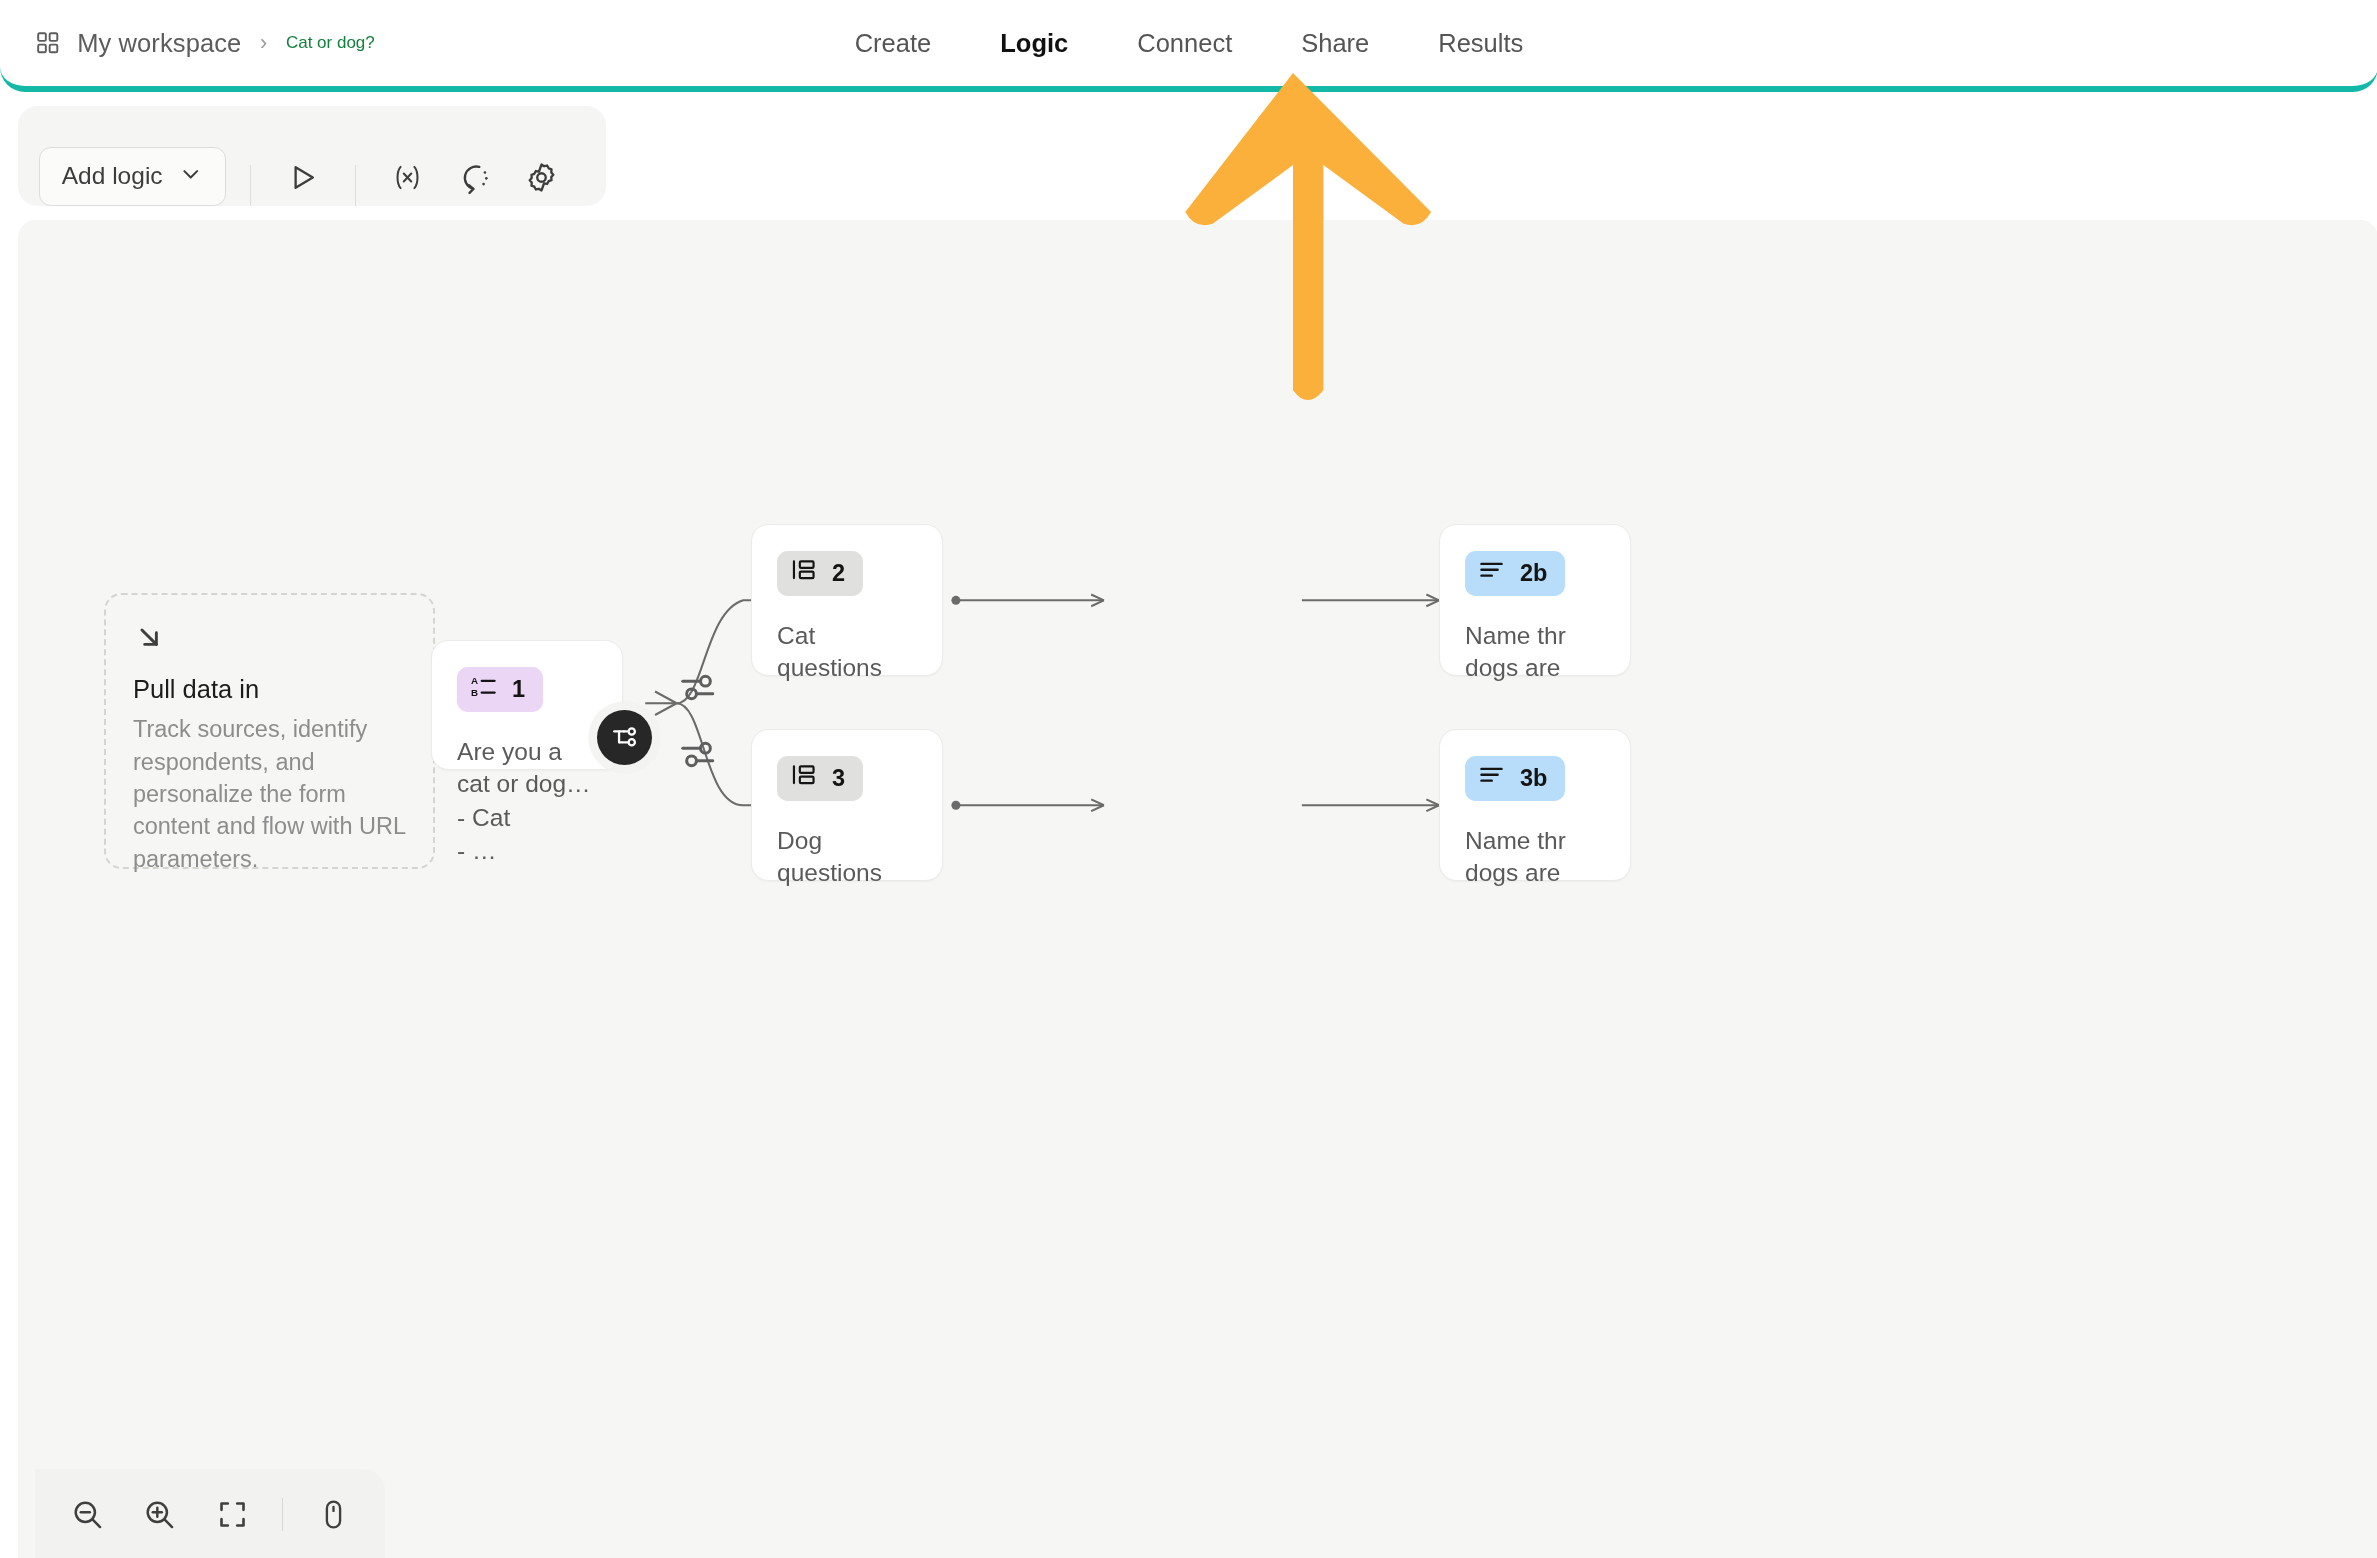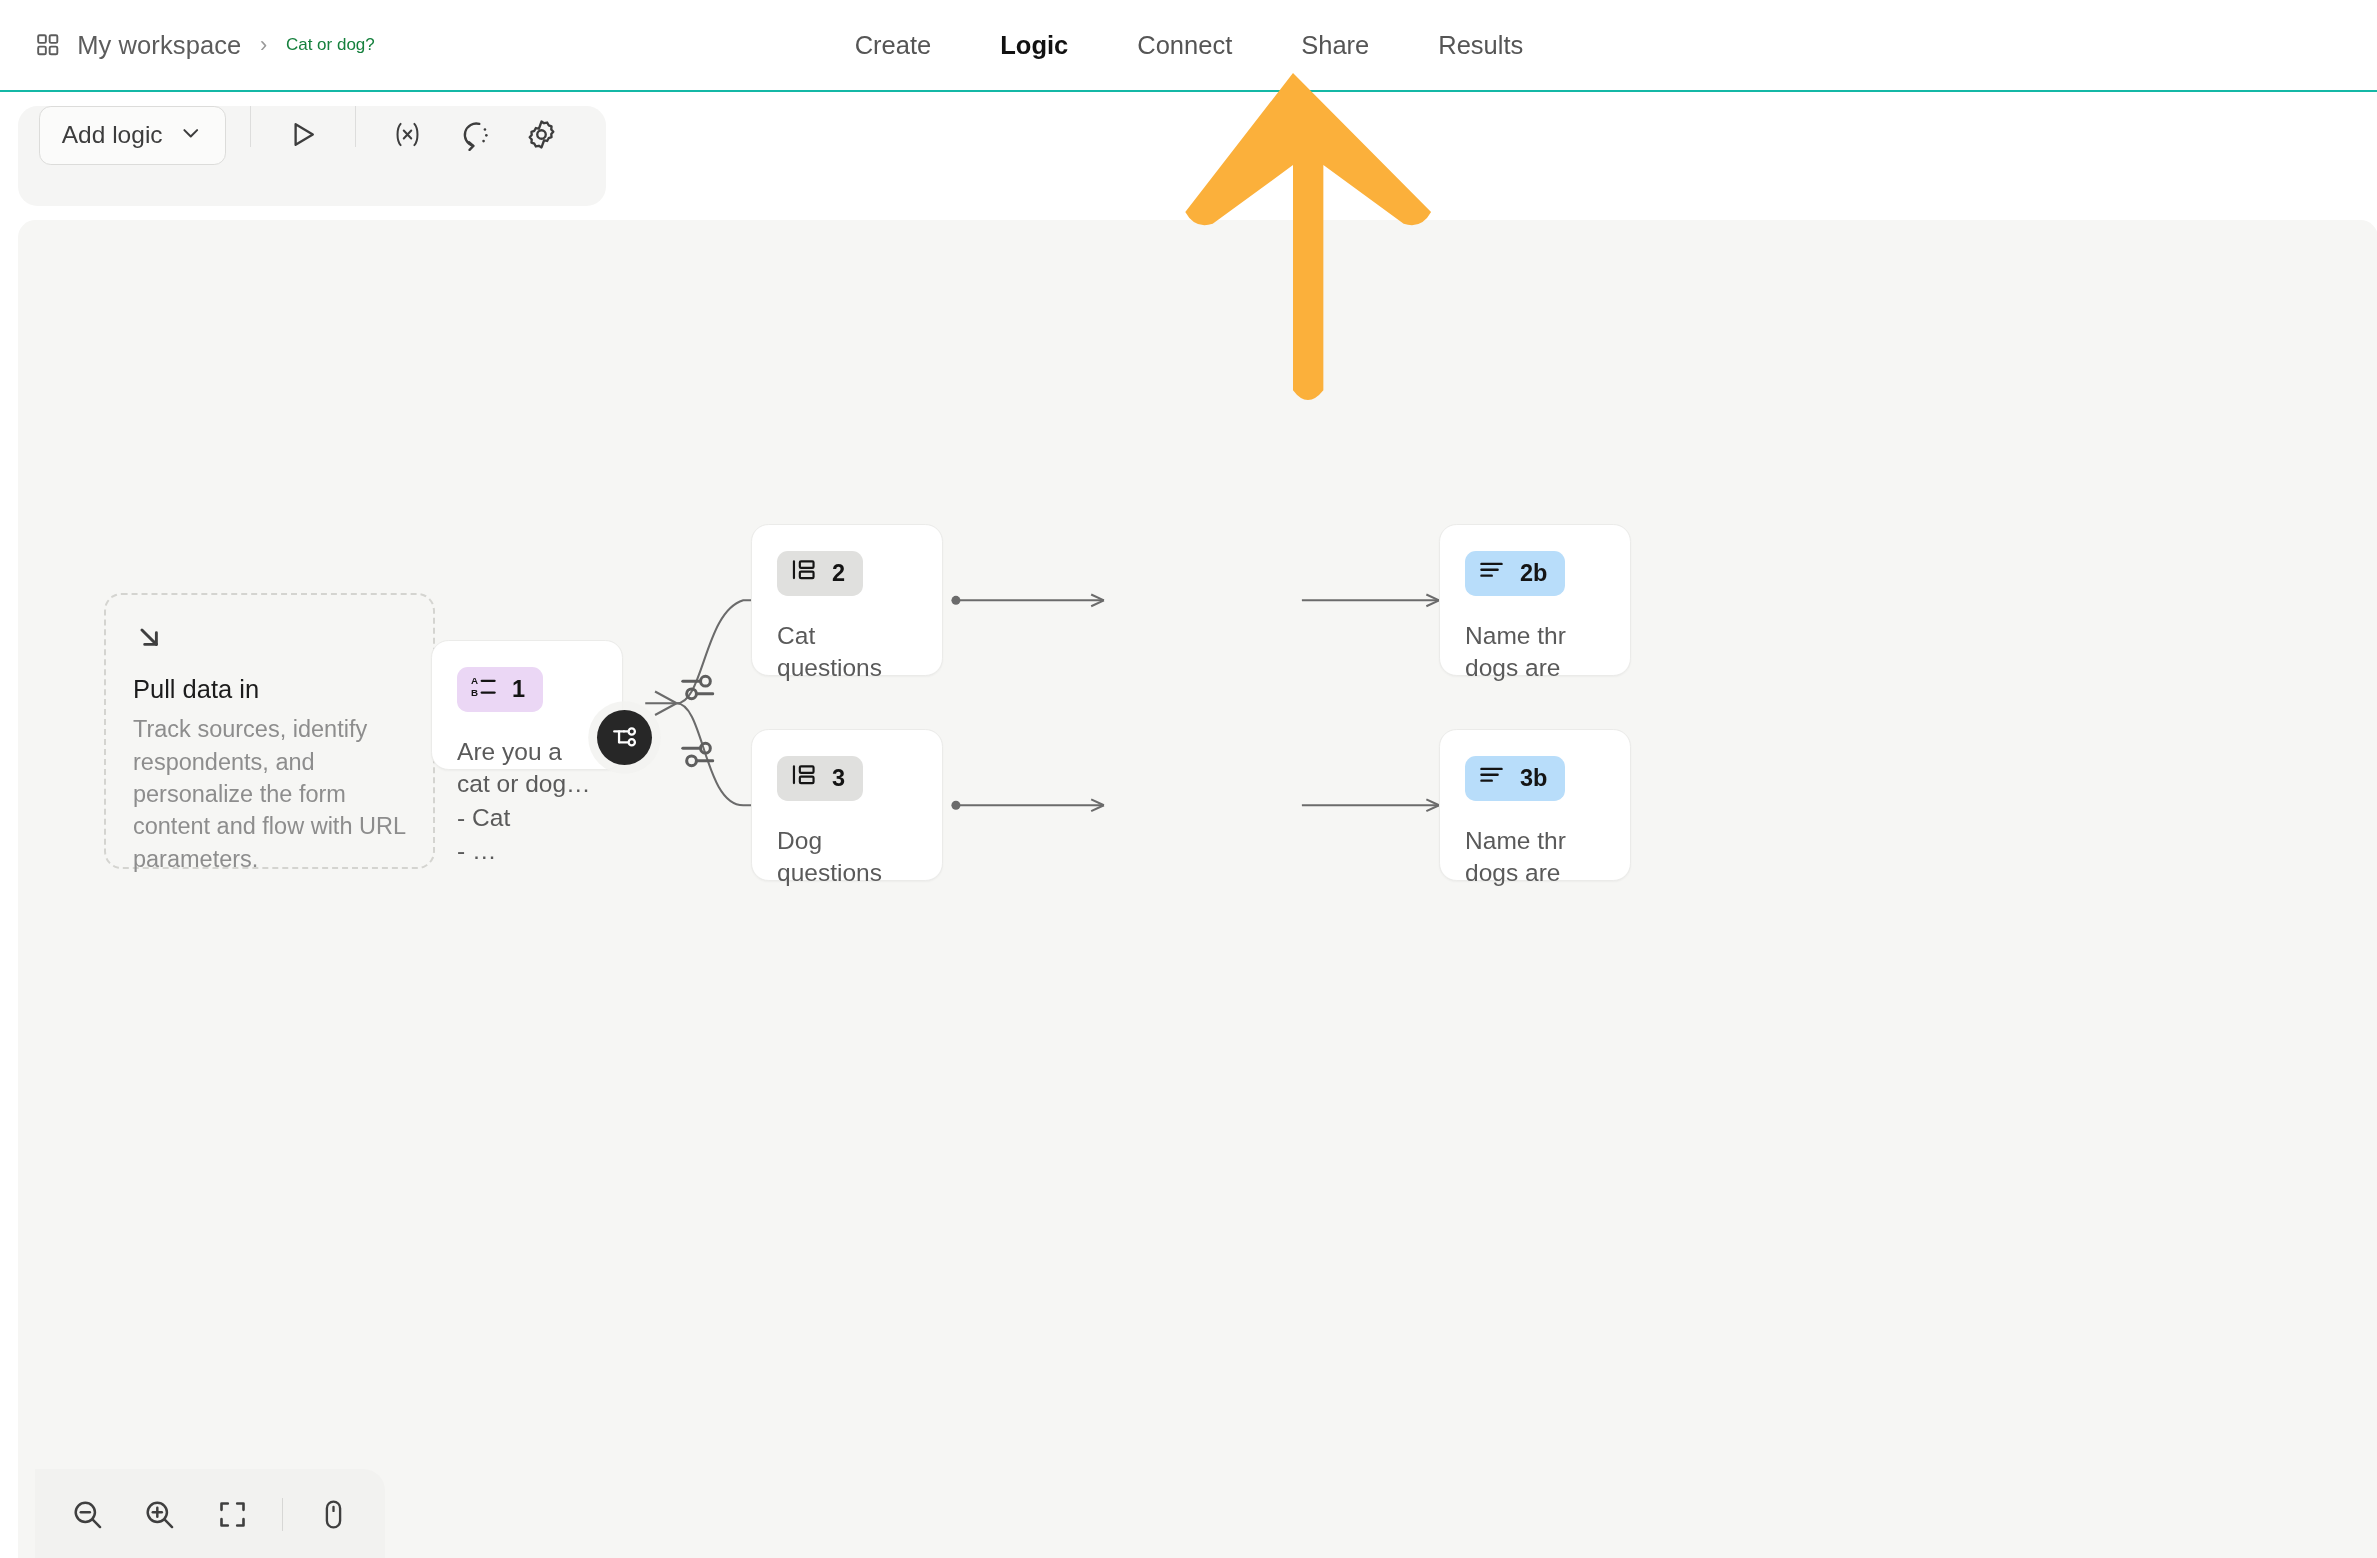--- a/index.html
+++ b/index.html
@@ -8,22 +8,22 @@
     font-family: "Liberation Sans", sans-serif;
     background: #ffffff;
     overflow: hidden;
   }
   #app { position: relative; width: 2378px; height: 1558px; overflow: hidden; }
 
   
   .header {
     position: absolute; top: 0; left: 0; width: 2378px; height: 92px;
     background: #ffffff;
-    border-bottom: 2px solid #14b8a6;
-    display: flex; align-items: center;
+    border-bottom: 6px solid #14b8a6;
+    display: flex; align-items: center; border-radius: 25px;
   }
   .breadcrumb {
     display: flex; align-items: center; gap: 16.7px;
     margin-left: 35px;
   }
   .grid-icon { width: 25.5px; height: 25.5px; display:block; }
   .bc-text { font-size: 25.5px; color: #5c5c5c; letter-spacing: 0.1px; }
   .bc-sep { font-size: 21.6px; color: #9a9a9a; margin: 0 2px; }
   .bc-current { font-size: 17px; color: #15803d; }
 
@@ -39,21 +39,21 @@
 
   
   .toolbar-wrap {
     position: absolute; top: 92px; left: 0; width: 2378px; height: 127px;
     background: #ffffff;
   }
   .toolbar {
     position: absolute; top: 13.7px; left: 17.6px;
     height: 100px; min-width: 588px;
     background: #f5f5f4; border-radius: 19.6px;
-    display: flex; align-items: flex-start; padding: 0 21.6px; gap: 9.8px;
+    display: flex; align-items: flex-end; padding: 0 21.6px; gap: 9.8px;
   }
   .add-logic-btn {
     height: 59px; background: #fbfbfa;
     border: 1px solid #dcdcda; border-radius: 11.8px;
     display: flex; align-items: center; gap: 15.7px;
     padding: 0 21.6px; cursor: pointer;
   }
   .add-logic-label { font-size: 24.5px; color: #3d3d3d; white-space: nowrap; }
   .tb-sep { width: 1px; height: 41px; background: #dddddc; margin: 0 13.7px; }
   .tb-icon {

